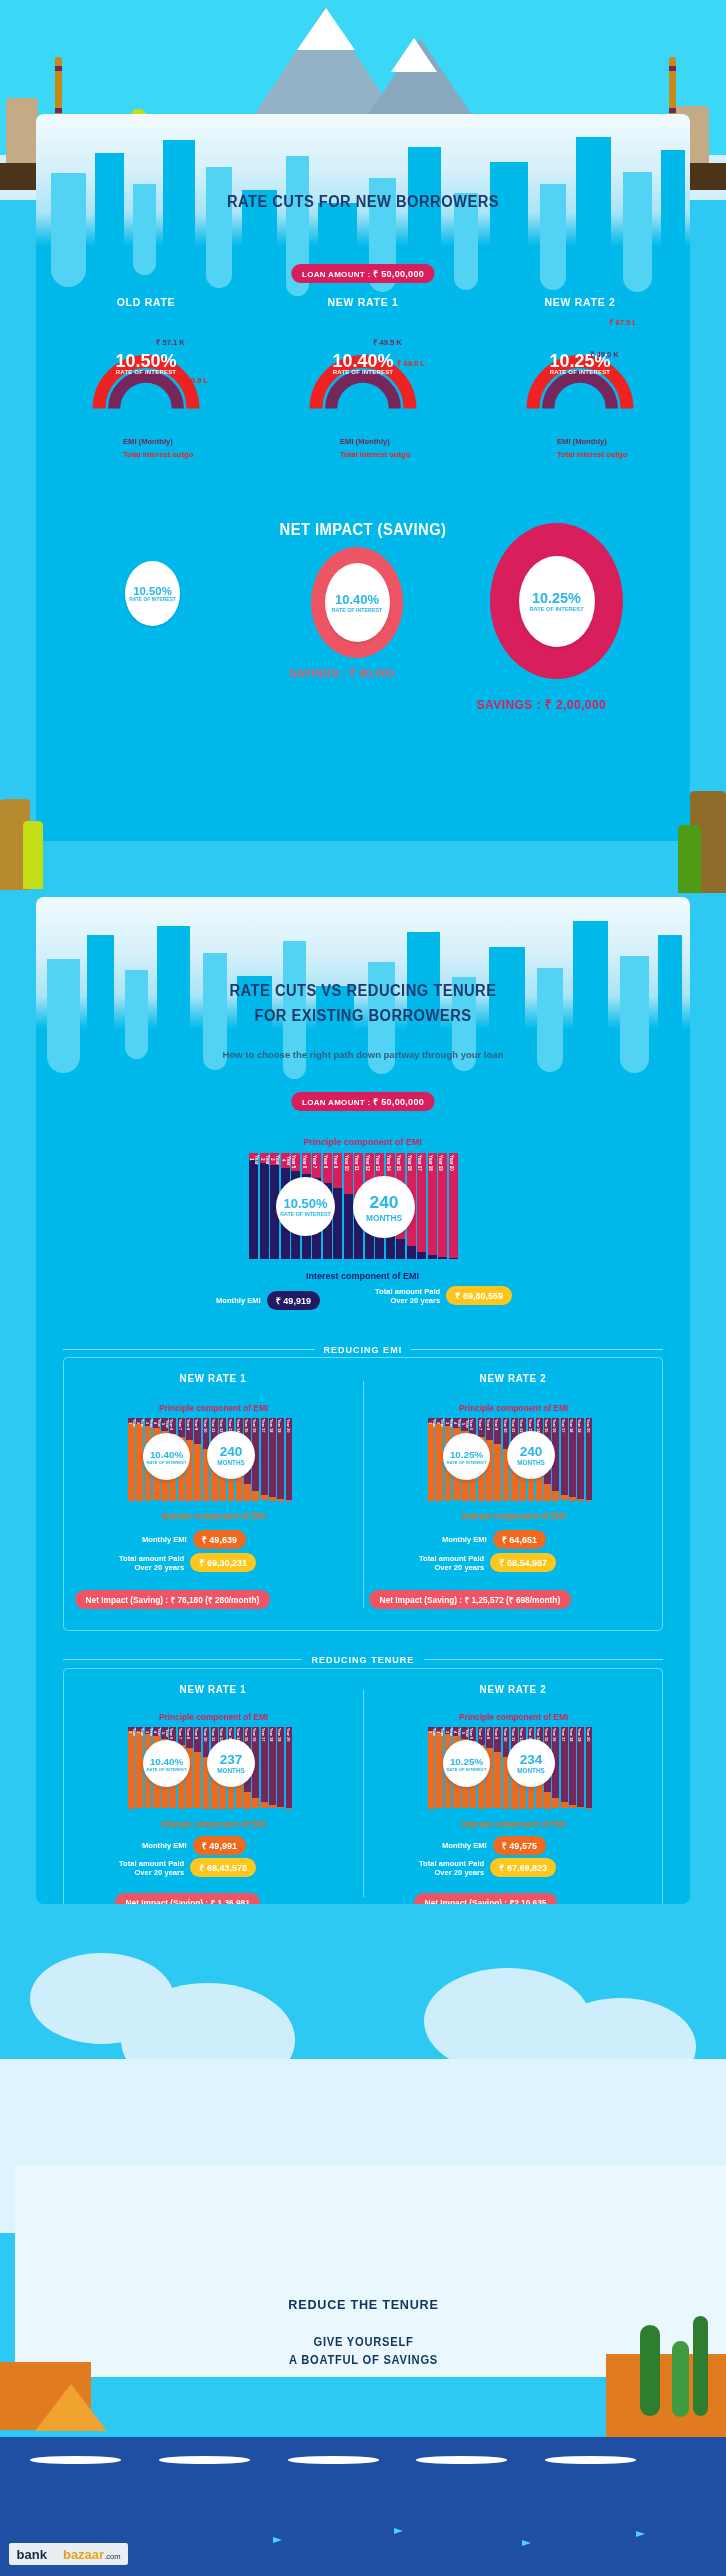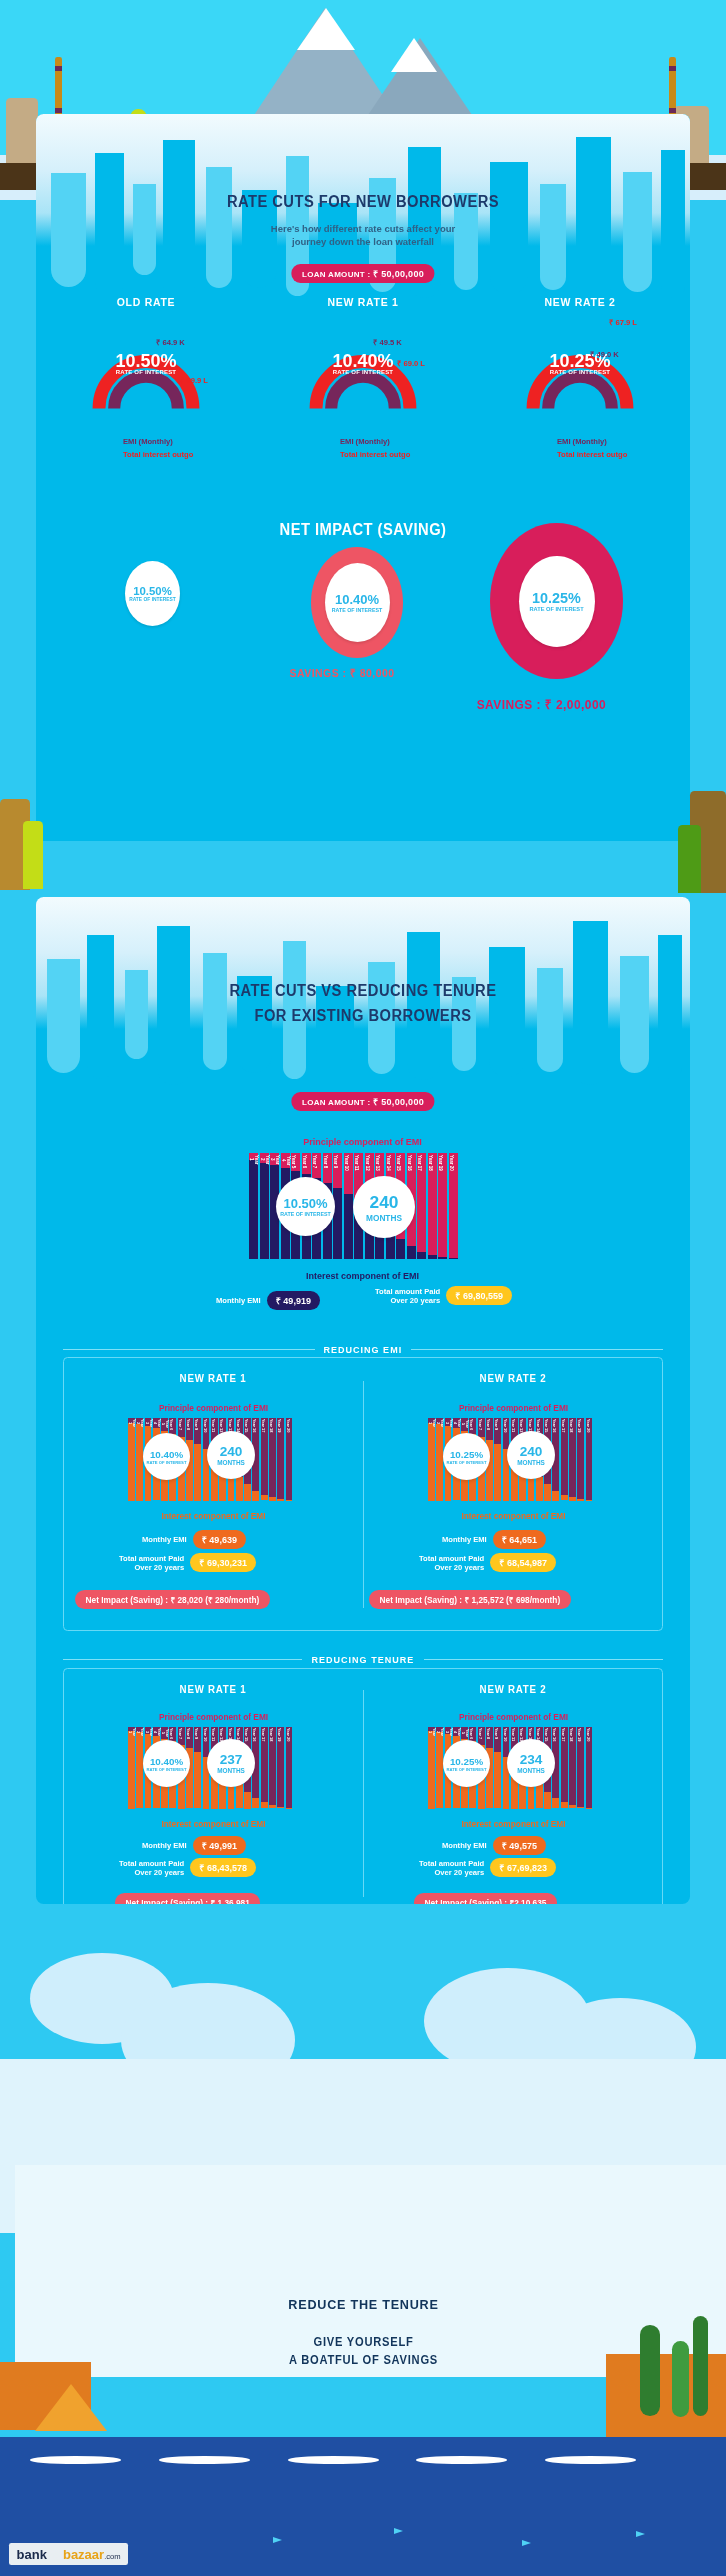--- a/index.html
+++ b/index.html
@@ -194,40 +194,38 @@
     <div class="drip drip-l" style="left:333px;top:64px;width:27px;height:114px;"></div>
     <div class="drip" style="left:372px;top:33px;width:33px;height:151px;"></div>
     <div class="drip drip-l" style="left:418px;top:79px;width:24px;height:97px;"></div>
     <div class="drip" style="left:454px;top:48px;width:38px;height:132px;"></div>
     <div class="drip drip-l" style="left:504px;top:70px;width:26px;height:106px;"></div>
     <div class="drip" style="left:540px;top:23px;width:35px;height:167px;"></div>
     <div class="drip drip-l" style="left:587px;top:58px;width:29px;height:120px;"></div>
     <div class="drip" style="left:625px;top:36px;width:24px;height:148px;"></div>
 
     <h2 class="sec-title" style="top:79px;">RATE CUTS FOR NEW BORROWERS</h2>
-    <p class="sec-sub" style="top:108px;white-space:pre-line;">Here's how different rate cuts affect your
-journey down the loan waterfall</p>
 
     <div class="loan-pill" style="top:150px;">
       <span>LOAN AMOUNT :</span>
       <b>₹ 50,00,000</b>
     </div>
 
     <div class="donut-card" style="left:23px;top:182px;">
       <div class="cap">OLD RATE</div>
       <div class="donut-wrap">
         <svg width="114" height="97" viewBox="0 0 150 128">
           <path d="M13,122 A62,62 0 1,1 137,122" fill="none" stroke="#ee2222" stroke-width="17"></path>
           <path d="M33,122 A42,42 0 0,1 117,122" fill="none" stroke="#76265b" stroke-width="16"></path>
         </svg>
         <div class="donut-center">
           <div class="pct">10.50%</div>
           <div class="roi">RATE OF INTEREST</div>
         </div>
-        <div class="val-emi" style="left:67px;top:21px;">₹ 64.9 K</div>
+        <div class="val-emi" style="left:67px;top:21px;">₹ 57.1 K</div>
         <div class="val-tot" style="left:91px;top:59px;">₹ 69.9 L</div>
       </div>
       <div class="legend" style="top:136px;">
         <div class="lg-emi">EMI (Monthly)</div>
         <div class="lg-tot">Total interest outgo</div>
       </div>
     </div>
 
     <div class="donut-card" style="left:240px;top:182px;">
       <div class="cap">NEW RATE 1</div>
@@ -314,20 +312,21 @@
     <div class="drip" style="left:371px;top:35px;width:33px;height:148px;"></div>
     <div class="drip drip-l" style="left:416px;top:80px;width:24px;height:94px;"></div>
     <div class="drip" style="left:453px;top:50px;width:36px;height:130px;"></div>
     <div class="drip drip-l" style="left:501px;top:71px;width:26px;height:104px;"></div>
     <div class="drip" style="left:537px;top:24px;width:35px;height:164px;"></div>
     <div class="drip drip-l" style="left:584px;top:59px;width:29px;height:117px;"></div>
     <div class="drip" style="left:622px;top:38px;width:24px;height:144px;"></div>
 
     <h2 class="sec-title" style="top:85px;">RATE CUTS VS REDUCING TENURE</h2>
     <h2 class="sec-title" style="top:110px;">FOR EXISTING BORROWERS</h2>
+    <p class="sec-sub" style="top:151px;">How to choose the right path down partway through your loan</p>
 
     <div class="loan-pill" style="top:195px;">
       <span>LOAN AMOUNT :</span>
       <b>₹ 50,00,000</b>
     </div>
 
     <div class="chart" style="left:213px;top:241px;width:227px;">
       <div class="lbl-top" style="top:-1.5px;color:#d81e5b;">Principle component of EMI</div>
       <div class="bars" id="bars-base" style="margin-top: 15px; height: 106px; gap: 1.5px;">
           <div class="bar" style="width: 9px; height: 106px;">
@@ -755,21 +754,21 @@
 
     <div class="kv" style="left:106px;top:633px;">
       <div class="k">Monthly EMI</div>
       <div class="v v-orange">₹ 49,639</div>
     </div>
     <div class="kv" style="left:83px;top:656px;">
       <div class="k" style="white-space:pre-line;">Total amount Paid
 Over 20 years</div>
       <div class="v v-yellow">₹ 69,30,231</div>
     </div>
-    <div class="net-pill" style="left:39px;top:693px;">Net Impact (Saving) : ₹ 28,020 (₹ 280/month)</div>
+    <div class="net-pill" style="left:39px;top:693px;">Net Impact (Saving) : ₹ 76,180 (₹ 280/month)</div>
 
     <div class="kv" style="left:406px;top:633px;">
       <div class="k">Monthly EMI</div>
       <div class="v v-orange">₹ 64,651</div>
     </div>
     <div class="kv" style="left:383px;top:656px;">
       <div class="k" style="white-space:pre-line;">Total amount Paid
 Over 20 years</div>
       <div class="v v-yellow">₹ 68,54,987</div>
     </div>

